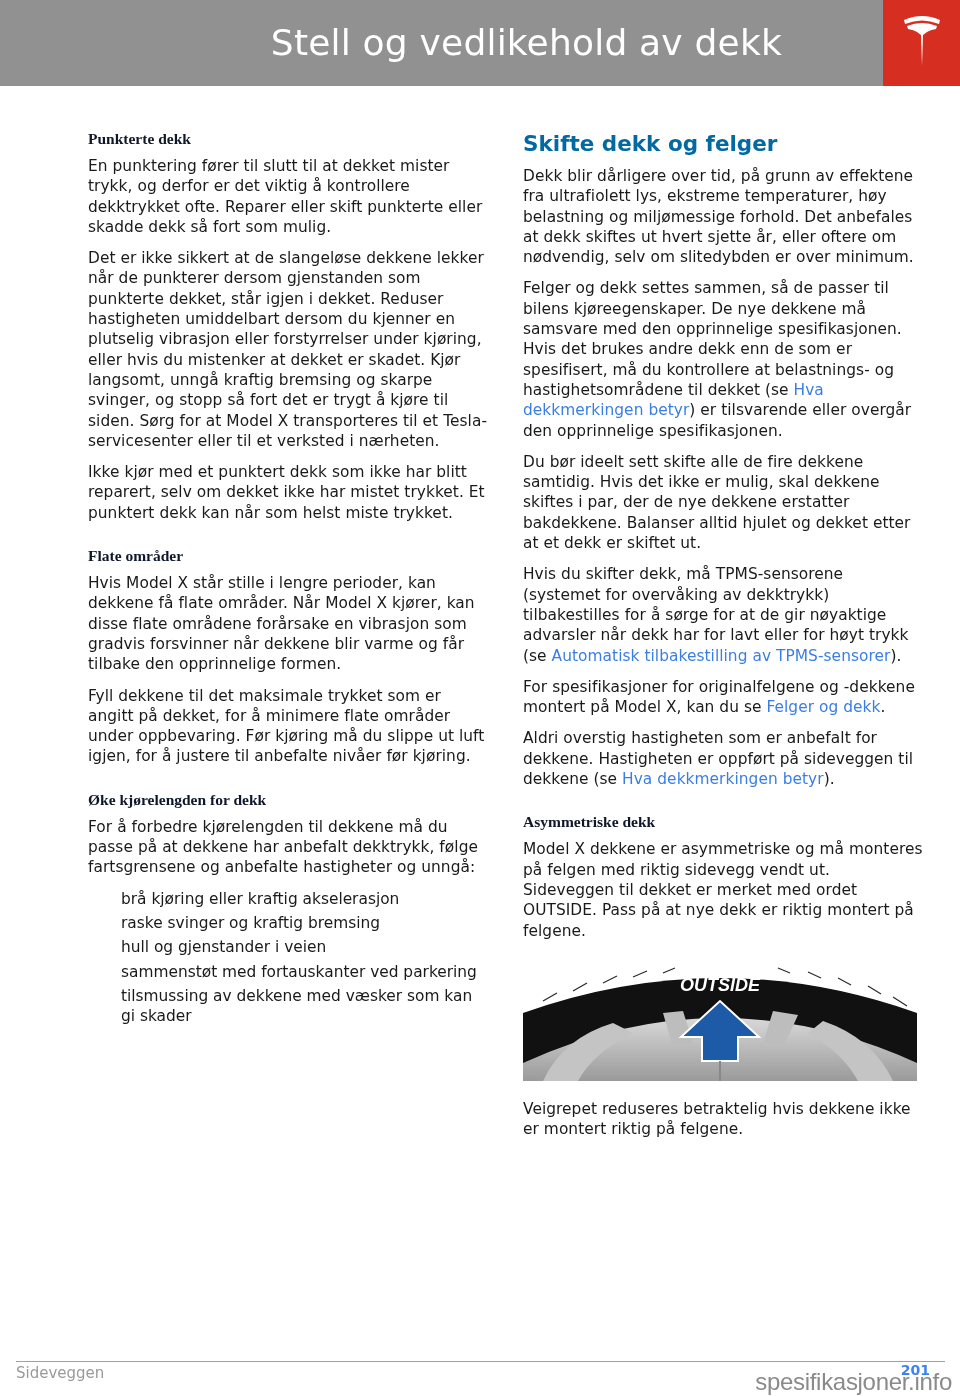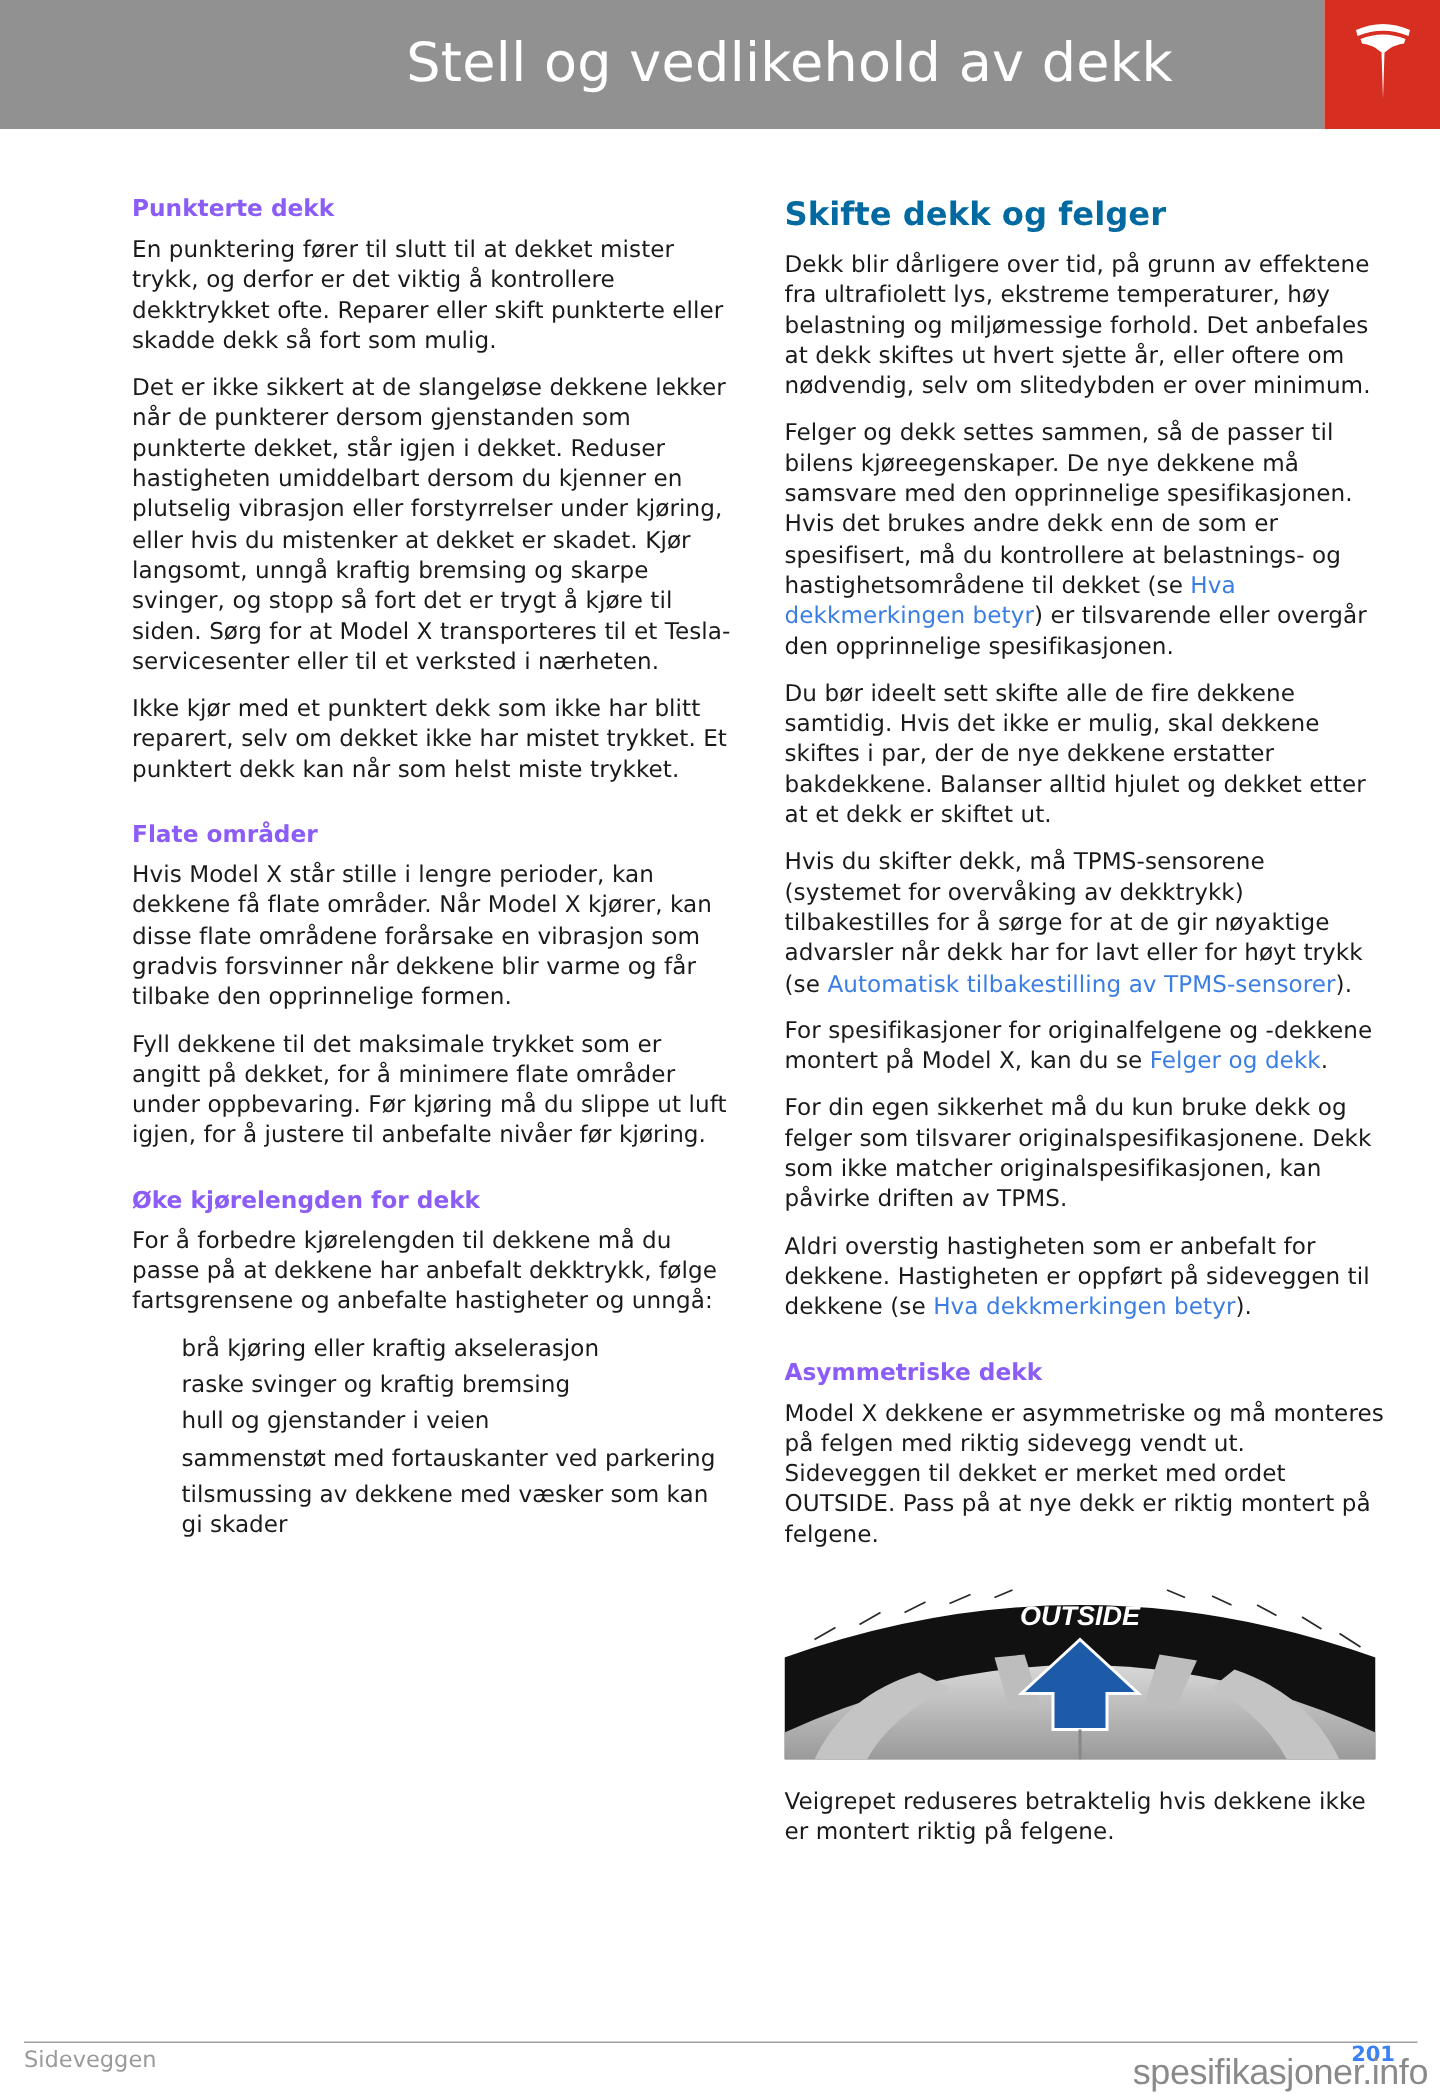--- a/index.html
+++ b/index.html
@@ -7,21 +7,21 @@
          font-family: "DejaVu Sans", sans-serif; color: #1a1a1a; }
   .header { position: absolute; left: 0; top: 0; width: 883px; height: 86px; background: #919191; }
   .header-title { position: absolute; right: 101px; top: 22px; font-size: 36px; color: #ffffff;
                   font-family: "DejaVu Sans", sans-serif; letter-spacing: 0.2px; white-space: nowrap; }
   .logo-box { position: absolute; left: 883px; top: 0; width: 77px; height: 86px; background: #d62e20; }
   .logo-box svg { position: absolute; left: 20px; top: 14px; }
   .col { position: absolute; top: 128px; }
   .col-left { left: 88px; width: 400px; }
   .col-right { left: 523px; width: 400px; }
   .h2 { font-size: 21.5px; font-weight: bold; margin: 0 0 8px 0; line-height: 28px; color: #0369a1; }
-  .h3 { font-size: 15.5px; font-weight: bold; margin: 0 0 6px 0; line-height: 22px; color: #8b5cf6; }
+  .h3 { font-size: 15.5px; font-weight: bold; margin: 0 0 6px 0; line-height: 22px; color: #0f172a; font-family: Liberation Serif, serif; }
   .p { font-size: 15.4px; line-height: 20.3px; margin: 0 0 11px 0; color: #1a1a1a; letter-spacing: 0.05px; }
   .sec { margin-top: 22px; }
   .list { margin: 0 0 0 33px; padding: 0; list-style: none; }
   .list li { font-size: 15.4px; line-height: 20.3px; margin-bottom: 4px; }
   .link { color: #3a7ee4; text-decoration: none; cursor: pointer; }
   .tire-figure { width: 394px; height: 128px; margin: 12px 0 18px 0; display: block; }
   .footer-line { position: absolute; left: 16px; top: 1361px; width: 929px; height: 1px; background: #a0a0a0; }
   .footer-left { position: absolute; left: 16px; top: 1364px; font-size: 15px; color: #9a9a9a; }
   .footer-right { position: absolute; right: 30px; top: 1362px; font-size: 14px; color: #3b82f6; font-weight: bold; }
   .watermark { position: absolute; right: 8px; top: 1368px; font-size: 24px; color: #8a8a8a;
@@ -66,21 +66,20 @@
 </div>
 
 <div class="col col-right" style="top:130px;">
   <div>
     <div class="h2">Skifte dekk og felger</div>
     <p class="p">Dekk blir dårligere over tid, på grunn av effektene fra ultrafiolett lys, ekstreme temperaturer, høy belastning og miljømessige forhold. Det anbefales at dekk skiftes ut hvert sjette år, eller oftere om nødvendig, selv om slitedybden er over minimum.</p>
     <p class="p"><span>Felger og dekk settes sammen, så de passer til bilens kjøreegenskaper. De nye dekkene må samsvare med den opprinnelige spesifikasjonen. Hvis det brukes andre dekk enn de som er spesifisert, må du kontrollere at belastnings- og hastighetsområdene til dekket (se </span><a class="link">Hva dekkmerkingen betyr</a><span>) er tilsvarende eller overgår den opprinnelige spesifikasjonen.</span></p>
     <p class="p">Du bør ideelt sett skifte alle de fire dekkene samtidig. Hvis det ikke er mulig, skal dekkene skiftes i par, der de nye dekkene erstatter bakdekkene. Balanser alltid hjulet og dekket etter at et dekk er skiftet ut.</p>
     <p class="p"><span>Hvis du skifter dekk, må TPMS-sensorene (systemet for overvåking av dekktrykk) tilbakestilles for å sørge for at de gir nøyaktige advarsler når dekk har for lavt eller for høyt trykk (se </span><a class="link">Automatisk tilbakestilling av TPMS-sensorer</a><span>).</span></p>
     <p class="p"><span>For spesifikasjoner for originalfelgene og -dekkene montert på Model X, kan du se </span><a class="link">Felger og dekk</a><span>.</span></p>
-    <p class="p">For din egen sikkerhet må du kun bruke dekk og felger som tilsvarer originalspesifikasjonene. Dekk som ikke matcher originalspesifikasjonen, kan påvirke driften av TPMS.</p>
     <p class="p"><span>Aldri overstig hastigheten som er anbefalt for dekkene. Hastigheten er oppført på sideveggen til dekkene (se </span><a class="link">Hva dekkmerkingen betyr</a><span>).</span></p>
   </div>
   <div class="sec">
     <div class="h3">Asymmetriske dekk</div>
     <p class="p">Model X dekkene er asymmetriske og må monteres på felgen med riktig sidevegg vendt ut. Sideveggen til dekket er merket med ordet OUTSIDE. Pass på at nye dekk er riktig montert på felgene.</p>
     <svg class="tire-figure" viewBox="0 0 394 128">
       <defs>
         <linearGradient id="rimg" x1="0" y1="0" x2="0" y2="1">
           <stop offset="0" stop-color="#d8d8d8"></stop>
           <stop offset="1" stop-color="#9a9a9a"></stop>

